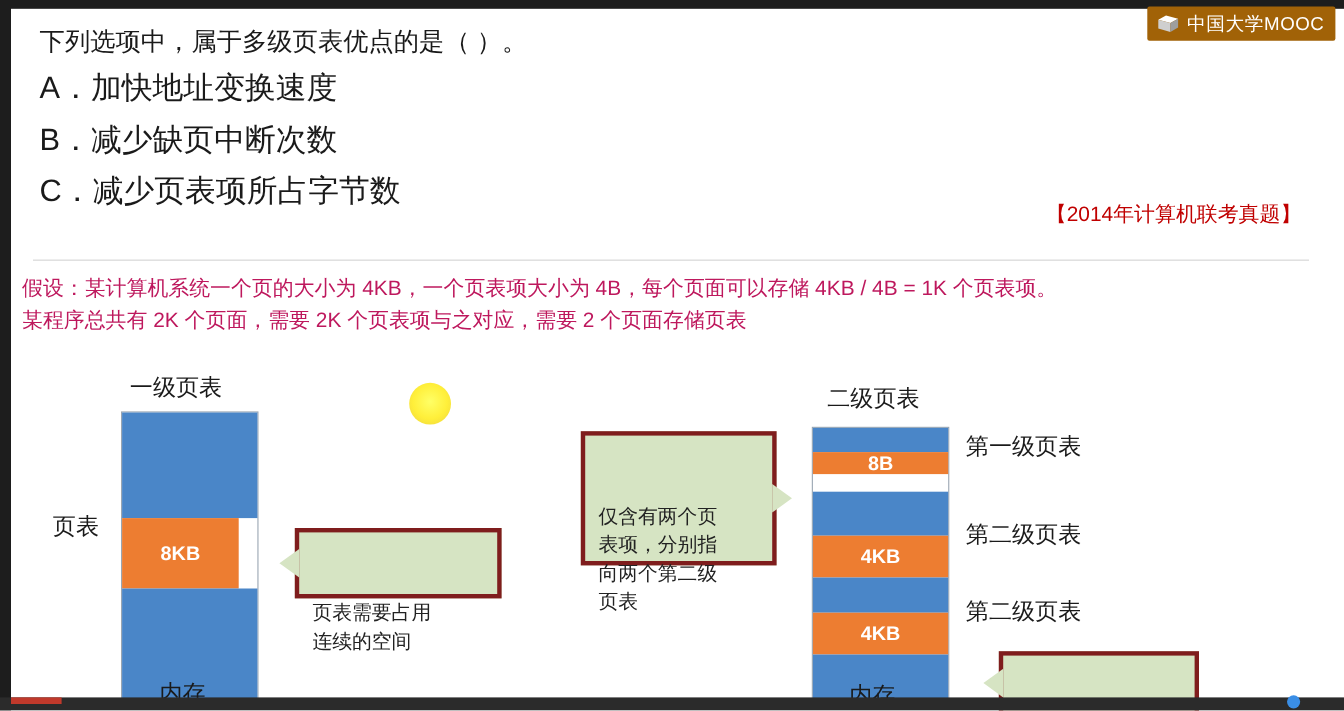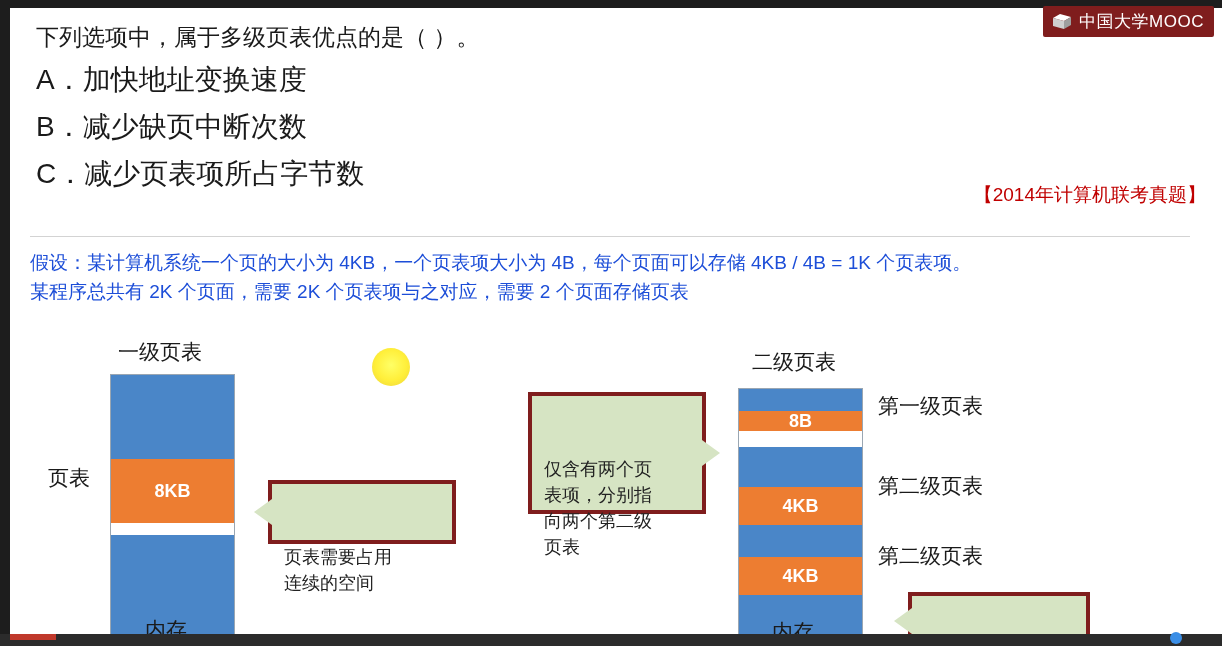--- a/index.html
+++ b/index.html
@@ -16,21 +16,21 @@
     background:#ffffff;
   }
   
   .edge-top{position:absolute;left:0;top:0;width:1222px;height:8px;background:#1d1d1d;}
   .edge-left{position:absolute;left:0;top:0;width:10px;height:646px;background:#1d1d1d;}
 
   
   .watermark{
     position:absolute;right:8px;top:6px;
     display:flex;align-items:center;gap:6px;
-    background:#7f1d1d;color:#ffffff;
+    background:#a16207;color:#ffffff;
     padding:4px 10px 4px 8px;
     border-radius:2px;
     font-size:17px;
     letter-spacing:0.5px;
   }
   .wm-cube{
     width:22px;height:18px;position:relative;display:inline-block;
   }
   .wm-cube svg{display:block;}
 
@@ -40,33 +40,33 @@
     font-size:23px;line-height:1.35;color:#1a1a1a;
   }
   .options{position:absolute;left:36px;top:66px;width:1000px;}
   .opt{
     font-size:28px;line-height:1.0;color:#1a1a1a;
     margin-bottom:19px;white-space:nowrap;
   }
   .opt .lbl{display:inline-block;min-width:30px;}
   .opt.highlight{color:#c00000;}
   .exam-tag{
-    position:absolute;right:16px;top:182px;
+    position:absolute;right:39px;top:182px;
     color:#c00000;font-size:19px;white-space:nowrap;
   }
 
   
   .divider{
     position:absolute;left:30px;top:236px;width:1160px;height:1px;background:#d3d3d3;
   }
 
   
   .assume{
-    position:absolute;left:30px;top:248px;width:1170px;
-    font-size:19px;line-height:1.55;color:#1d4ed8;
+    position:absolute;left:20px;top:248px;width:1170px;
+    font-size:19px;line-height:1.55;color:#be185d;
   }
 
   
   .diagram{position:absolute;left:0;top:330px;width:1222px;height:316px;}
 
   .ttl{
     position:absolute;font-size:21px;color:#1a1a1a;white-space:nowrap;
   }
   .side-lbl{
     position:absolute;font-size:21px;color:#1a1a1a;white-space:nowrap;
@@ -156,21 +156,21 @@
   </div>
 
   <div class="diagram">
 
     <div class="pointer" style="left:372px;top:18px;"></div>
 
     <div class="ttl" style="left:118px;top:8px;">一级页表</div>
 
     <div class="col" style="left:110px;top:44px;width:125px;height:262px;">
       <div class="blk blue" style="left:0;top:0;width:123px;height:96px;"></div>
-      <div class="blk orange" style="left:0;top:84px;width:123px;height:64px;">8KB</div>
+      <div class="blk orange" style="left:0;top:96px;width:106px;height:64px;">8KB</div>
       <div class="blk blue" style="left:0;top:160px;width:123px;height:100px;"></div>
     </div>
 
     <div class="side-lbl" style="left:48px;top:134px;">页表</div>
     <div class="ttl" style="left:145px;top:286px;">内存</div>
 
     <div class="callout" style="left:268px;top:150px;width:188px;height:64px;white-space:pre-line;">
       <span class="tail tail-left"></span>
       <span>页表需要占用
 连续的空间</span>

